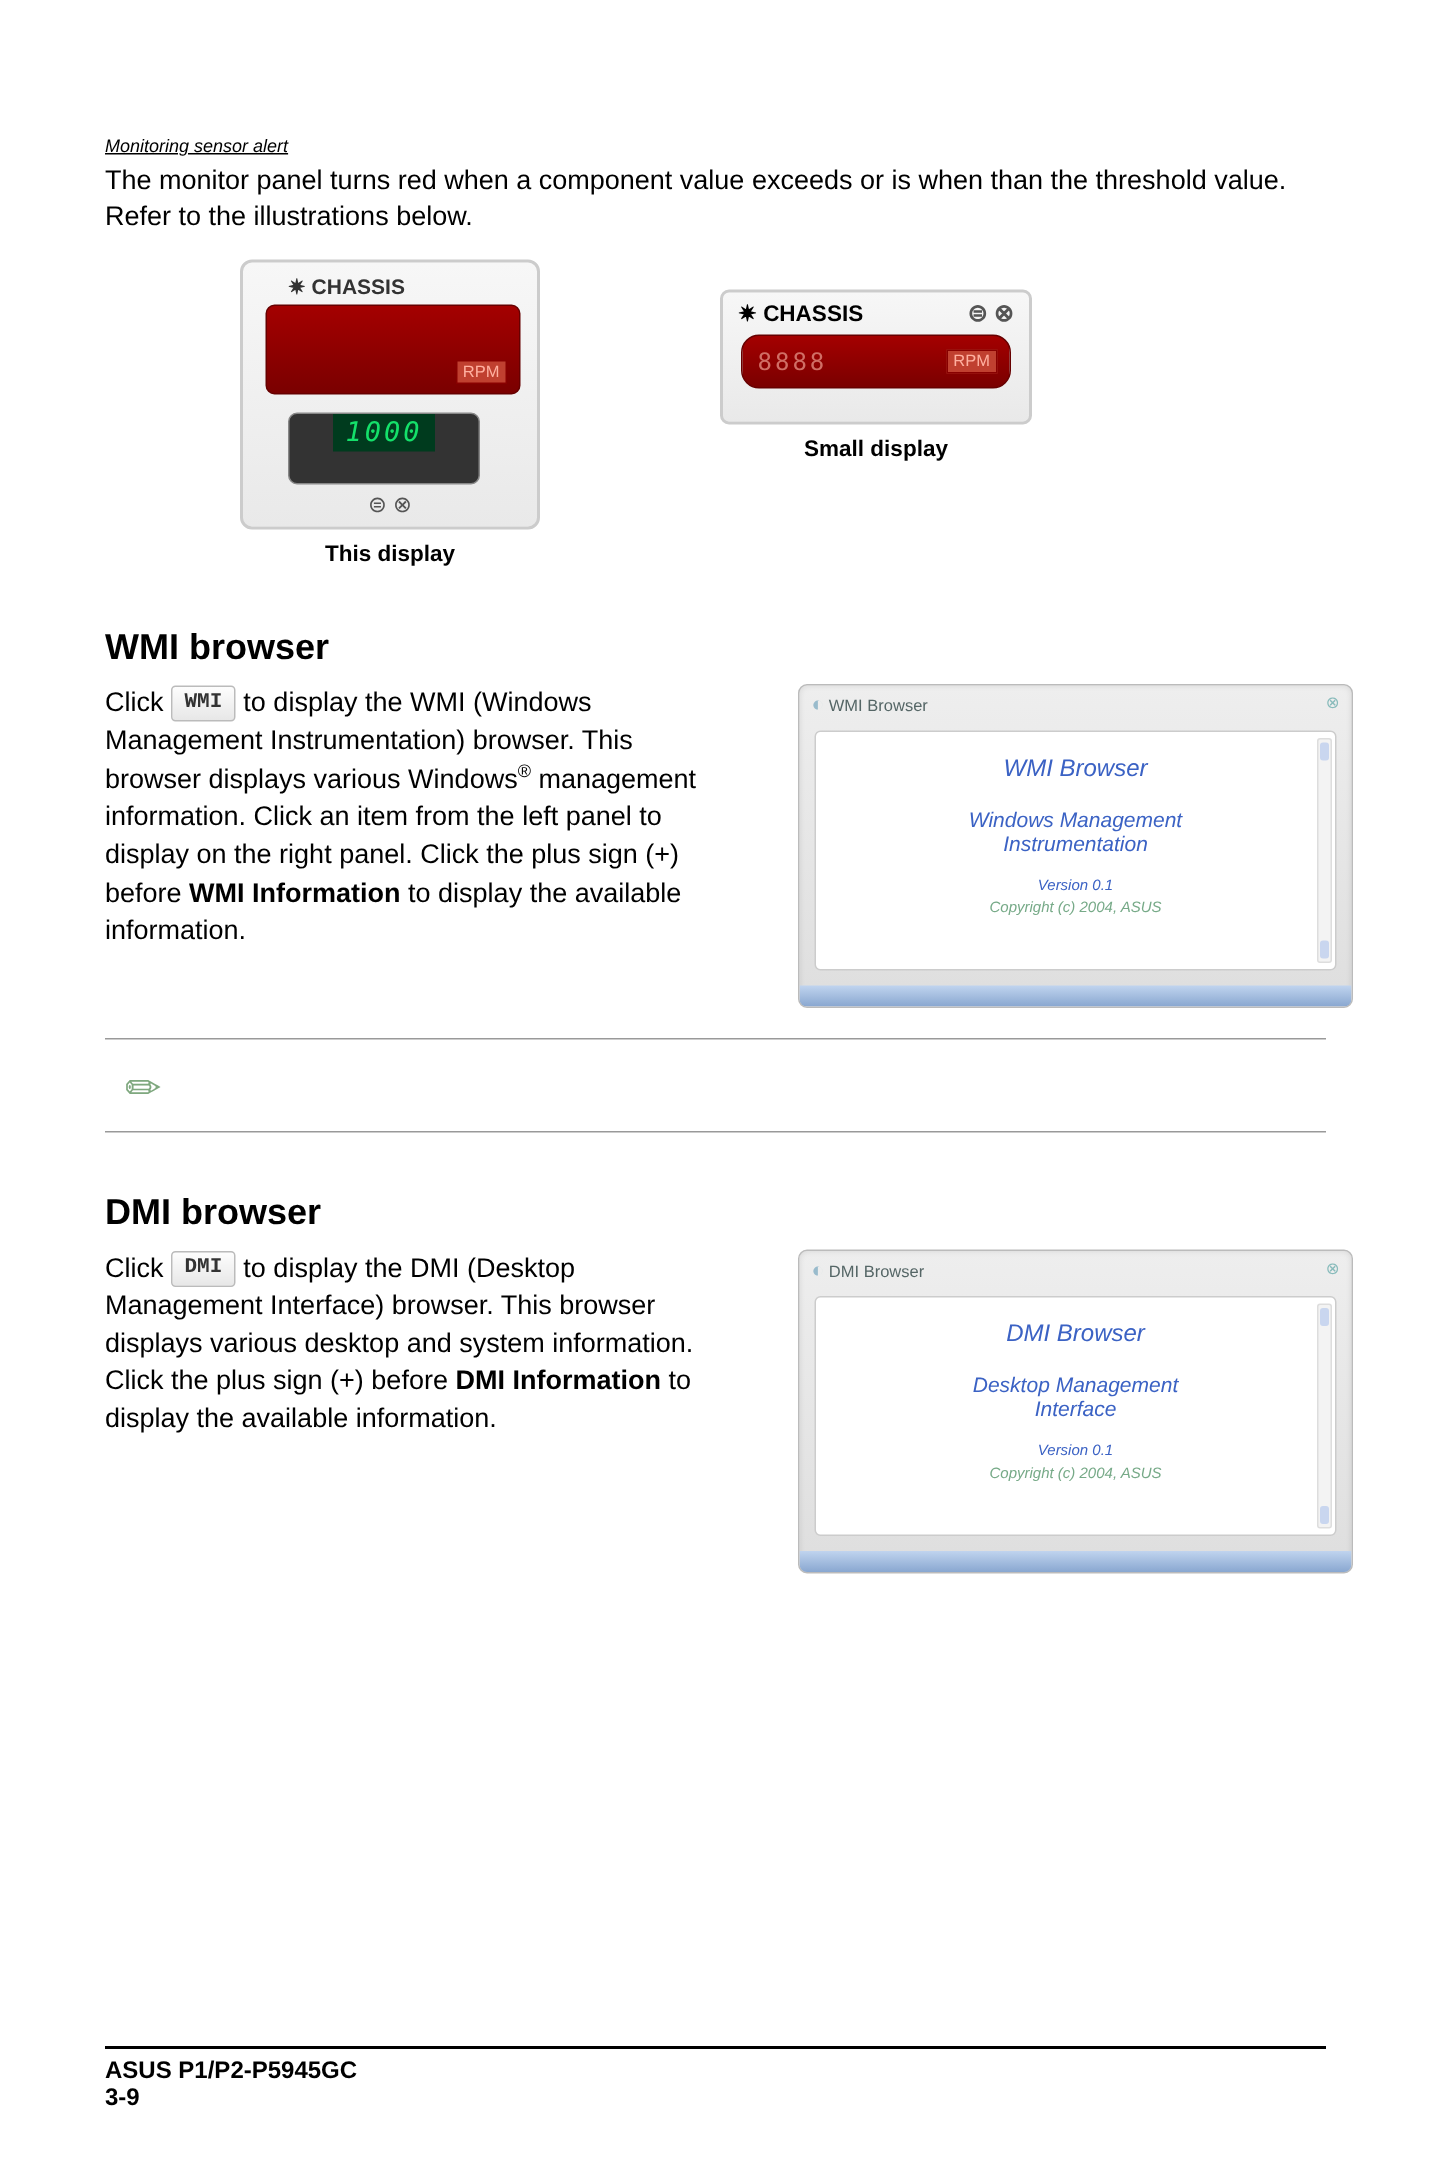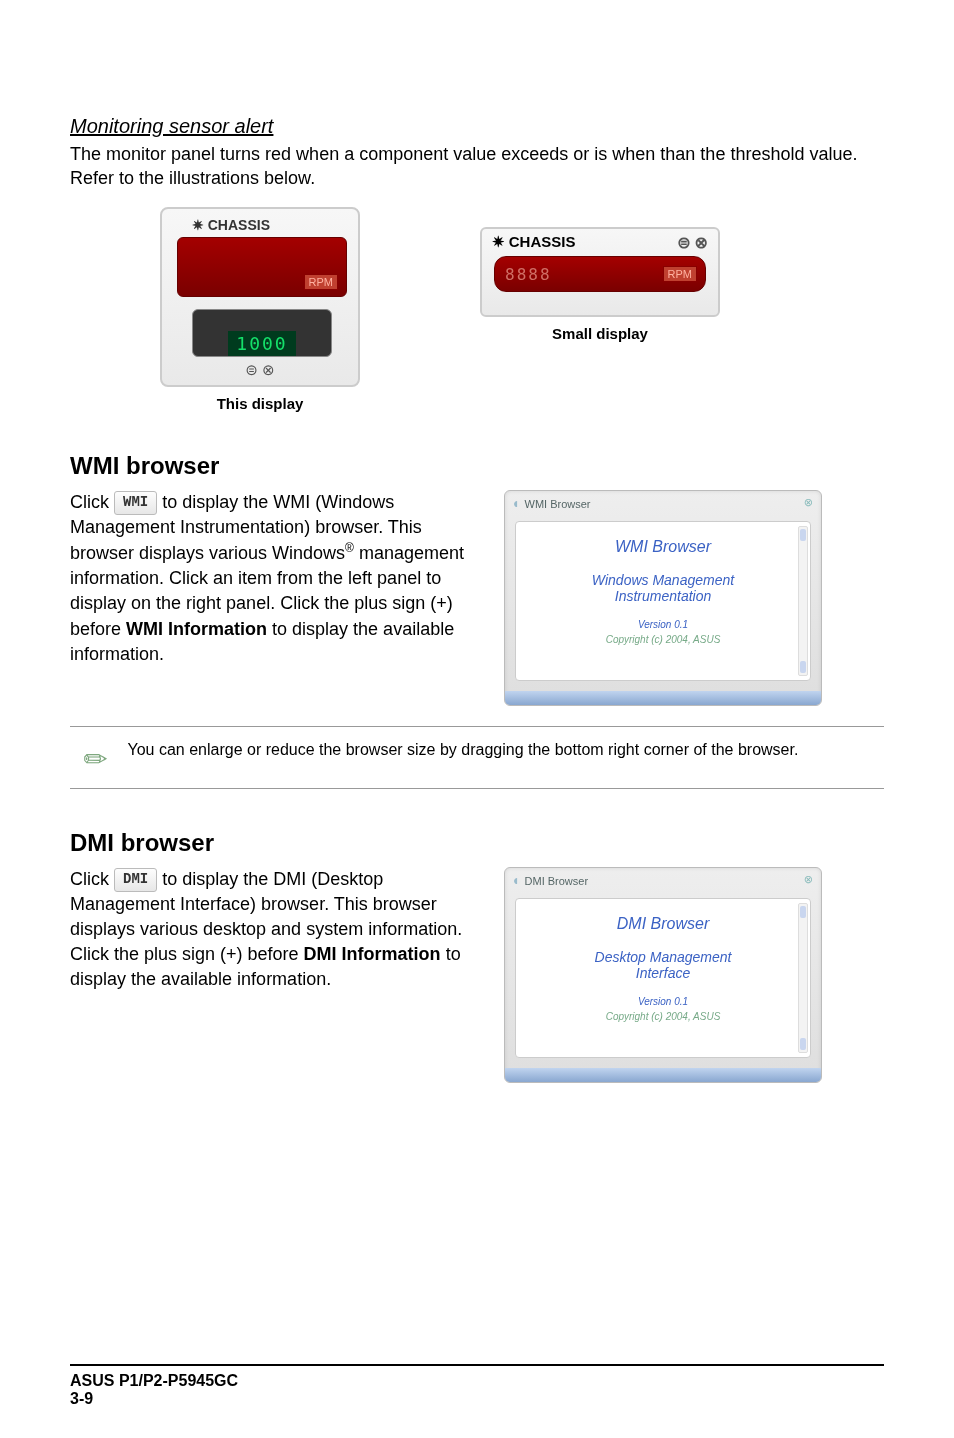--- a/index.html
+++ b/index.html
@@ -8,23 +8,22 @@
     background: #fff;
     width: 954px;
     min-height: 1438px;
     padding: 90px 70px 30px 70px;
     position: relative;
     color: #000;
   }
   .subheading {
     font-style: italic;
     text-decoration: underline;
-    font-size: 20px;
+    font-size: 12px;
     margin-bottom: 4px;
-    margin-top: 25px;
   }
   .body-text {
     font-size: 18px;
     line-height: 1.35;
     margin-bottom: 16px;
   }
   .images-row {
     display: flex;
     justify-content: flex-start;
     gap: 120px;
@@ -67,43 +66,43 @@
     right: 8px; bottom: 6px;
     font-size: 11px;
     color: #ffb0a0;
     background: #c04030;
     padding: 1px 4px;
     border: 1px solid #800;
   }
   .sensor-large .green-panel {
     position: absolute;
     top: 100px; left: 30px;
-    width: 140px; height: 48px;
+    width: 128px; height: 48px;
     background: #333;
     border: 1px solid #888;
     border-radius: 6px;
-    display: flex; align-items: flex-end; justify-content: center;
+    display: flex; align-items: flex-start; justify-content: center; font-style: italic;
   }
   .sensor-large .seg {
     background: #003b1e;
     color: #14e06a;
     font-family: monospace;
     font-size: 18px;
     padding: 2px 8px;
     letter-spacing: 2px;
   }
   .sensor-large .bottom-icons {
     position: absolute;
     bottom: 6px; left: 0; right: 0;
     text-align: center;
     font-size: 15px;
     color: #555;
   }
   .sensor-small {
-    width: 240px;
+    width: 208px;
     height: 90px;
     background: linear-gradient(#f7f7f7, #e9e9e9);
     border: 2px solid #ccc;
     border-radius: 6px;
     margin-top: 20px;
     position: relative;
   }
   .sensor-small .row1 {
     display: flex; align-items: center; justify-content: space-between;
     padding: 4px 10px 0 10px;
@@ -149,26 +148,27 @@
     font-weight: bold;
     font-size: 14px;
     padding: 1px 8px;
     color: #333;
     vertical-align: middle;
   }
   .reg { font-size: 12px; vertical-align: super; }
   .bold { font-weight: bold; }
 
   .browser-window {
-    width: 318px;
+    width: 370px;
     background: linear-gradient(#eeeeee, #dedede);
     border: 1px solid #bbb;
     border-radius: 6px;
     overflow: hidden;
     box-shadow: inset 0 0 4px rgba(0,0,0,0.1);
+    margin-left: 28px;
   }
   .browser-window .titlebar {
     display: flex; justify-content: space-between; align-items: center;
     padding: 4px 8px;
     font-size: 11px; color: #566;
   }
   .browser-window .titlebar .dot { color: #9bc; font-size: 14px; }
   .browser-window .inner {
     margin: 6px 10px 10px 10px;
     background: #fff;
@@ -314,21 +314,20 @@
           <div class="scrollbar"></div>
         </div>
       </div>
       <div class="window-footer"></div>
     </div>
   </div>
 </div>
 
 <div class="note-block">
   <div class="pencil-icon">✎</div>
-  <div class="note-text">You can enlarge or reduce the browser size by dragging the bottom right corner of the browser.</div>
 </div>
 
 <h2 class="section">DMI browser</h2>
 <div class="two-col">
   <div class="left">
     <span>Click </span>
     <span class="btn-chip">DMI</span>
     <span> to display the DMI (Desktop Management Interface) browser. This browser displays various desktop and system information. Click the plus sign (+) before </span>
     <span class="bold">DMI Information</span>
     <span> to display the available information.</span>

